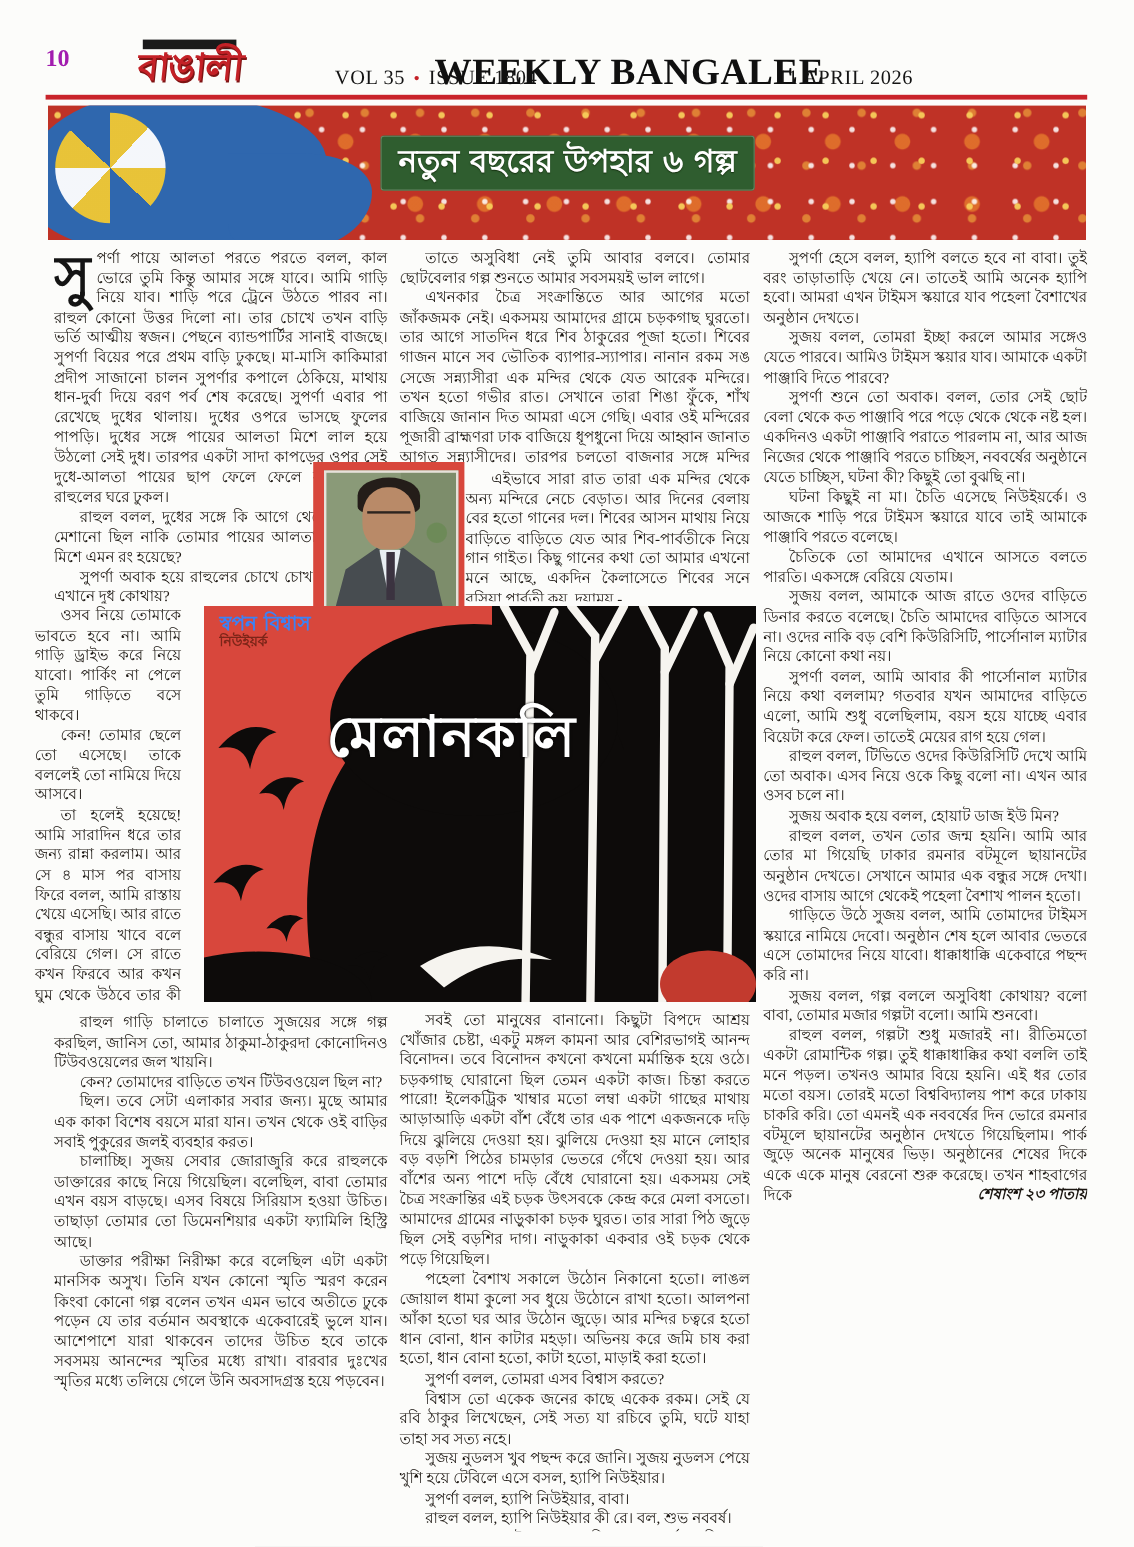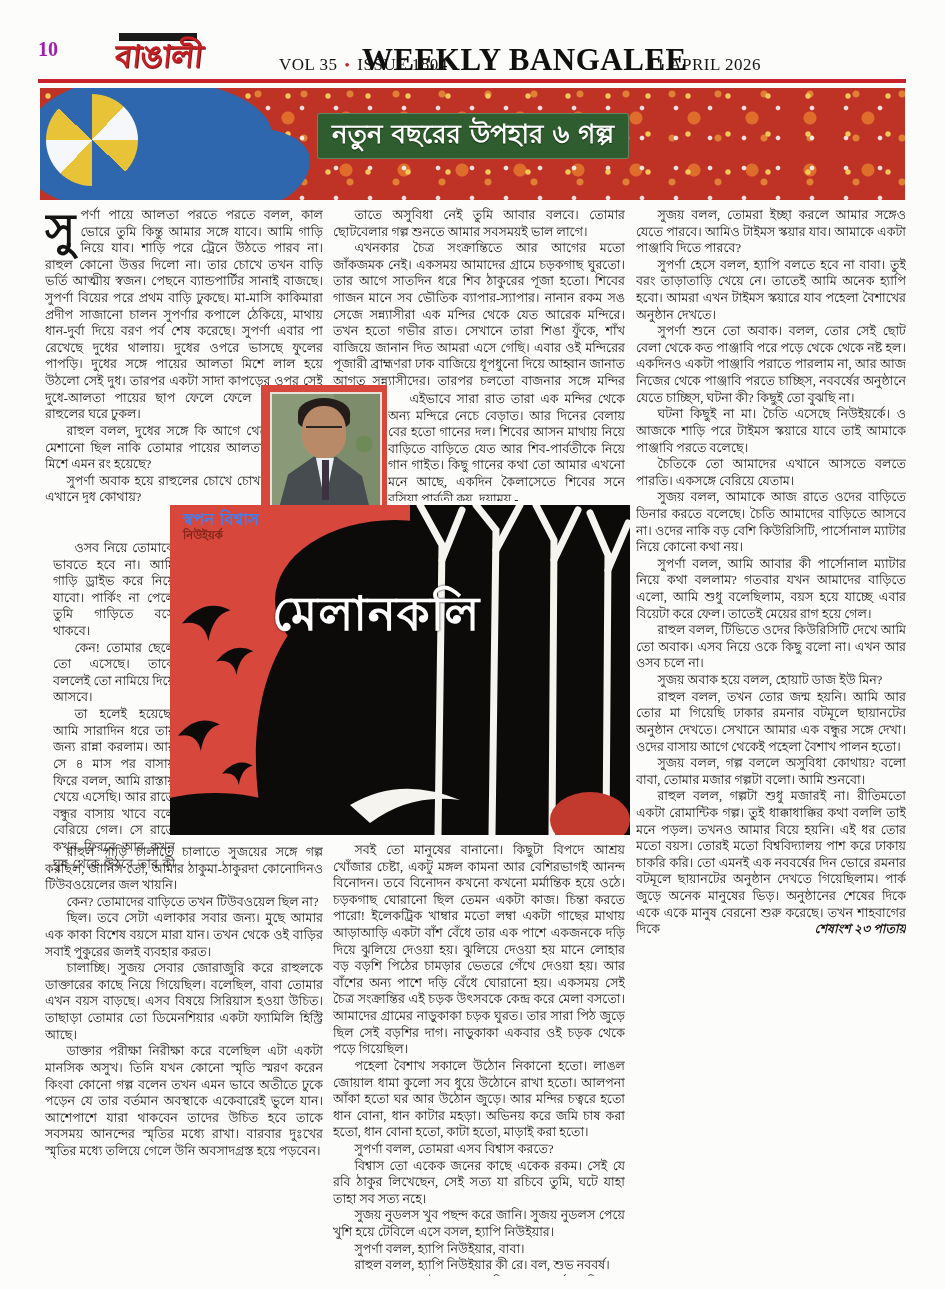--- a/index.html
+++ b/index.html
@@ -42,21 +42,21 @@
   .banner .green-box span{color:#ffffff;font-size:26px;font-weight:700;
           font-family:"DejaVu Sans",sans-serif;white-space:nowrap;text-shadow:0 1px 1px #15300f;}
 
   
   .col{position:absolute;text-align:justify;font-size:12.6px;line-height:1.32;color:#1a1510;
        overflow:hidden;font-family:"Liberation Serif","DejaVu Serif",serif;}
   .col p.para{margin:0;text-indent:1.7em;}
   .col p.para.flush{text-indent:0;}
   .dc{float:left;font-size:46px;line-height:.85;font-weight:700;padding:4px 5px 0 0;color:#141414;}
   .left-a{left:45px;top:207px;width:278px;height:296px;}
-  .left-b{left:53px;top:505px;width:122px;height:331px;margin-top:35px;}
+  .left-b{left:29px;top:505px;width:122px;height:331px;}
   .left-c{left:45px;top:844px;width:278px;height:434px;}
   .mid-a{left:333px;top:207px;width:292px;height:182px;}
   .mid-b{left:388px;top:391px;width:237px;height:110px;}
   .mid-c{left:333px;top:842px;width:292px;height:434px;}
   .right-col{left:636px;top:207px;width:270px;height:1069px;}
   .continued{text-align:right;font-style:italic;font-weight:600;margin-top:-17px;font-size:12.6px;}
 
   
   .photo-back{position:absolute;left:261px;top:385px;width:126px;height:150px;background:#d8473c;}
   .photo{position:absolute;left:270px;top:392px;width:108px;height:133px;background:#8a9a78;
@@ -143,30 +143,31 @@
       <p class="para">সুপর্ণা বলল, তোমরা এসব বিশ্বাস করতে?</p>
       <p class="para">বিশ্বাস তো একেক জনের কাছে একেক রকম। সেই যে রবি ঠাকুর লিখেছেন, সেই সত্য যা রচিবে তুমি, ঘটে যাহা তাহা সব সত্য নহে।</p>
       <p class="para">সুজয় নুডলস খুব পছন্দ করে জানি। সুজয় নুডলস পেয়ে খুশি হয়ে টেবিলে এসে বসল, হ্যাপি নিউইয়ার।</p>
       <p class="para">সুপর্ণা বলল, হ্যাপি নিউইয়ার, বাবা।</p>
       <p class="para">রাহুল বলল, হ্যাপি নিউইয়ার কী রে। বল, শুভ নববর্ষ।</p>
       <p class="para">সুজয় দুবার চেষ্টা করল, হ্যাপি শুভ নববর্ষ, হ্যাপি শুভ নববর্ষ।</p>
     </div>
 
   <div class="col right-col">
     <div>
+        <p class="para">সুপর্ণা হেসে বলল, হ্যাপি বলতে হবে না বাবা। তুই বরং তাড়াতাড়ি খেয়ে নে। তাতেই আমি অনেক হ্যাপি হবো। আমরা এখন টাইমস স্কয়ারে যাব পহেলা বৈশাখের অনুষ্ঠান দেখতে।</p>
         <p class="para">সুজয় বলল, তোমরা ইচ্ছা করলে আমার সঙ্গেও যেতে পারবে। আমিও টাইমস স্কয়ার যাব। আমাকে একটা পাঞ্জাবি দিতে পারবে?</p>
-        <p class="para">সুপর্ণা হেসে বলল, হ্যাপি বলতে হবে না বাবা। তুই বরং তাড়াতাড়ি খেয়ে নে। তাতেই আমি অনেক হ্যাপি হবো। আমরা এখন টাইমস স্কয়ারে যাব পহেলা বৈশাখের অনুষ্ঠান দেখতে।</p>
         <p class="para">সুপর্ণা শুনে তো অবাক। বলল, তোর সেই ছোট বেলা থেকে কত পাঞ্জাবি পরে পড়ে থেকে থেকে নষ্ট হল। একদিনও একটা পাঞ্জাবি পরাতে পারলাম না, আর আজ নিজের থেকে পাঞ্জাবি পরতে চাচ্ছিস, নববর্ষের অনুষ্ঠানে যেতে চাচ্ছিস, ঘটনা কী? কিছুই তো বুঝছি না।</p>
         <p class="para">ঘটনা কিছুই না মা। চৈতি এসেছে নিউইয়র্কে। ও আজকে শাড়ি পরে টাইমস স্কয়ারে যাবে তাই আমাকে পাঞ্জাবি পরতে বলেছে।</p>
         <p class="para">চৈতিকে তো আমাদের এখানে আসতে বলতে পারতি। একসঙ্গে বেরিয়ে যেতাম।</p>
         <p class="para">সুজয় বলল, আমাকে আজ রাতে ওদের বাড়িতে ডিনার করতে বলেছে। চৈতি আমাদের বাড়িতে আসবে না। ওদের নাকি বড় বেশি কিউরিসিটি, পার্সোনাল ম্যাটার নিয়ে কোনো কথা নয়।</p>
         <p class="para">সুপর্ণা বলল, আমি আবার কী পার্সোনাল ম্যাটার নিয়ে কথা বললাম? গতবার যখন আমাদের বাড়িতে এলো, আমি শুধু বলেছিলাম, বয়স হয়ে যাচ্ছে এবার বিয়েটা করে ফেল। তাতেই মেয়ের রাগ হয়ে গেল।</p>
         <p class="para">রাহুল বলল, টিভিতে ওদের কিউরিসিটি দেখে আমি তো অবাক। এসব নিয়ে ওকে কিছু বলো না। এখন আর ওসব চলে না।</p>
         <p class="para">সুজয় অবাক হয়ে বলল, হোয়াট ডাজ ইউ মিন?</p>
         <p class="para">রাহুল বলল, তখন তোর জন্ম হয়নি। আমি আর তোর মা গিয়েছি ঢাকার রমনার বটমূলে ছায়ানটের অনুষ্ঠান দেখতে। সেখানে আমার এক বন্ধুর সঙ্গে দেখা। ওদের বাসায় আগে থেকেই পহেলা বৈশাখ পালন হতো।</p>
+        <p class="para">গাড়িতে উঠে সুজয় বলল, আমি তোমাদের টাইমস স্কয়ারে নামিয়ে দেবো। অনুষ্ঠান শেষ হলে আবার ভেতরে এসে তোমাদের নিয়ে যাবো। ধাক্কাধাক্কি একেবারে পছন্দ করি না।</p>
         <p class="para">সুজয় বলল, গল্প বললে অসুবিধা কোথায়? বলো বাবা, তোমার মজার গল্পটা বলো। আমি শুনবো।</p>
         <p class="para">রাহুল বলল, গল্পটা শুধু মজারই না। রীতিমতো একটা রোমান্টিক গল্প। তুই ধাক্কাধাক্কির কথা বললি তাই মনে পড়ল। তখনও আমার বিয়ে হয়নি। এই ধর তোর মতো বয়স। তোরই মতো বিশ্ববিদ্যালয় পাশ করে ঢাকায় চাকরি করি। তো এমনই এক নববর্ষের দিন ভোরে রমনার বটমূলে ছায়ানটের অনুষ্ঠান দেখতে গিয়েছিলাম। পার্ক জুড়ে অনেক মানুষের ভিড়। অনুষ্ঠানের শেষের দিকে একে একে মানুষ বেরনো শুরু করেছে। তখন শাহবাগের দিকে</p>
       </div>
     <div class="continued">শেষাংশ ২৩ পাতায়</div>
   </div>
 
   <div class="photo-back"></div>
   <div class="photo" title="লেখকের প্রতিকৃতি">
     <div class="plants"></div>
     <div class="hair"></div>

